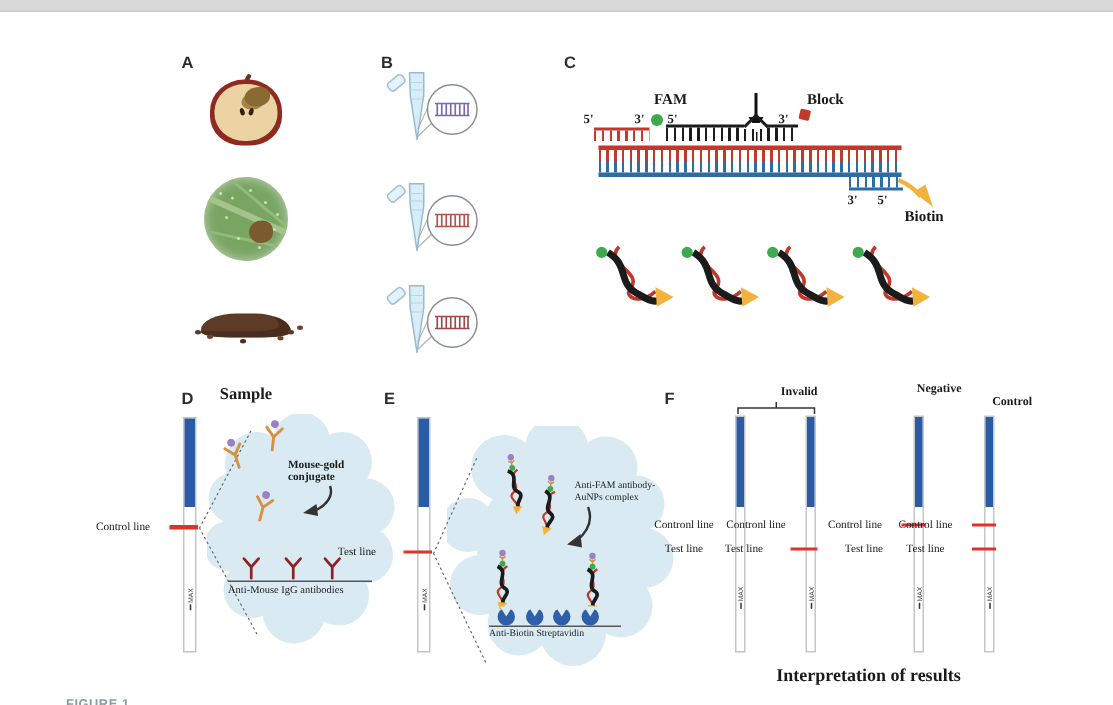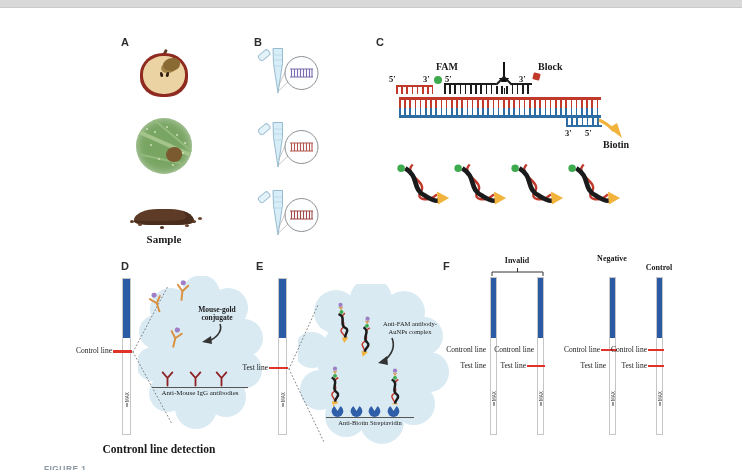--- a/index.html
+++ b/index.html
@@ -1,28 +1,28 @@
 <!DOCTYPE html>
 <html><head>
 <meta charset="utf-8">
 <style>
   html,body{margin:0;padding:0;background:#fff;}
   .canvas{position:relative;width:742px;height:470px;background:#ffffff;overflow:hidden;
           font-family:"Liberation Serif",serif;color:#1a1a1a;}
   .abs{position:absolute;}
   .topbar{position:absolute;left:0;top:0;width:742px;height:7px;background:#d9d9d9;border-bottom:1px solid #c9c9c9;}
   .plabel{position:absolute;font-family:"Liberation Sans",sans-serif;font-size:11px;font-weight:600;color:#2d2d2d;}
-  .cap{position:absolute;font-weight:bold;font-size:11px;text-align:center;}
+  .cap{position:absolute;font-weight:bold;font-size:11px;text-align:center;margin-top:24px;}
   .cap2{position:absolute;font-weight:bold;font-size:11.5px;text-align:center;}
-  .sm{position:absolute;font-size:7.5px;text-align:right;line-height:8px;white-space:nowrap;}
-  .tiny{position:absolute;font-size:7px;text-align:center;line-height:8px;}
+  .sm{position:absolute;font-size:7.5px;text-align:center;line-height:8px;white-space:nowrap;}
+  .tiny{position:absolute;font-size:7px;text-align:left;line-height:8px;}
   .prime{position:absolute;font-size:8.5px;font-weight:bold;line-height:8px;}
   .blabel{position:absolute;font-size:10px;font-weight:bold;line-height:10px;}
   .note{position:absolute;font-size:8px;line-height:9px;text-align:center;}
-  .hdr{position:absolute;font-size:8px;font-weight:600;text-align:center;line-height:9px;}
+  .hdr{position:absolute;font-size:8px;font-weight:600;text-align:right;line-height:9px;}
   .strip{position:absolute;background:#fff;border:1px solid #c6c6c6;box-sizing:border-box;}
   .pad{position:absolute;left:0;right:0;top:0;background:#2c5ba6;}
   .dash{position:absolute;height:2.4px;background:#e03228;}
   .max{position:absolute;left:50%;top:118px;transform:translateX(-50%) rotate(-90deg);
        font-family:"Liberation Sans",sans-serif;font-size:4.5px;color:#333;white-space:nowrap;
        display:flex;align-items:center;gap:1px;}
   .max::before{content:"";display:inline-block;width:4px;height:1px;background:#333;}
   .comb{position:absolute;box-sizing:border-box;}
   .duplex-rail{position:absolute;left:0;right:0;}
   .baseline{position:absolute;height:1px;background:#555;}
@@ -229,21 +229,20 @@
       <use href="#ab"></use>
     </svg>
   <svg class="abs" style="left:188px;top:369px;color:#8e2222" width="15" height="18">
       <use href="#ab"></use>
     </svg>
   <svg class="abs" style="left:214px;top:369px;color:#8e2222" width="15" height="18">
       <use href="#ab"></use>
     </svg>
   <div class="baseline" style="left:152px;top:387px;width:96px"></div>
   <div class="tiny" style="left:152px;top:389px;width:96px">Anti-Mouse IgG antibodies</div>
-  <div class="cap2" style="left:79px;top:443px;width:160px">Contronl line detection</div>
 
   <div class="strip" style="left:278px;top:278px;width:9px;height:157px">
     <div class="pad" style="height:59px"></div>
     <div class="max">MAX</div>
   </div>
   <span class="sm" style="left:208px;top:364px;width:60px">Test line</span>
   <div class="dash" style="left:269px;top:366.8px;width:19px"></div>
 
   <svg class="abs" style="left:298px;top:284px" width="154" height="164">
     <g fill="#d9eaf3">
@@ -331,15 +330,16 @@
 
   <span class="sm" style="left:540px;top:346px;width:60px">Control line</span>
   <span class="sm" style="left:546px;top:362px;width:60px">Test line</span>
   <div class="dash" style="left:601px;top:348.5px;width:16px"></div>
 
   <span class="sm" style="left:587px;top:346px;width:60px">Control line</span>
   <span class="sm" style="left:587px;top:362px;width:60px">Test line</span>
   <div class="dash" style="left:648px;top:348.5px;width:16px"></div>
   <div class="dash" style="left:648px;top:364.5px;width:16px"></div>
 
+  <div class="cap2" style="left:499px;top:443px;width:160px;font-size:12px">Interpretation of results</div>
 
   <div class="figtag" style="left:44px;top:464px">FIGURE 1</div>
 </div>
 
 </body></html>

